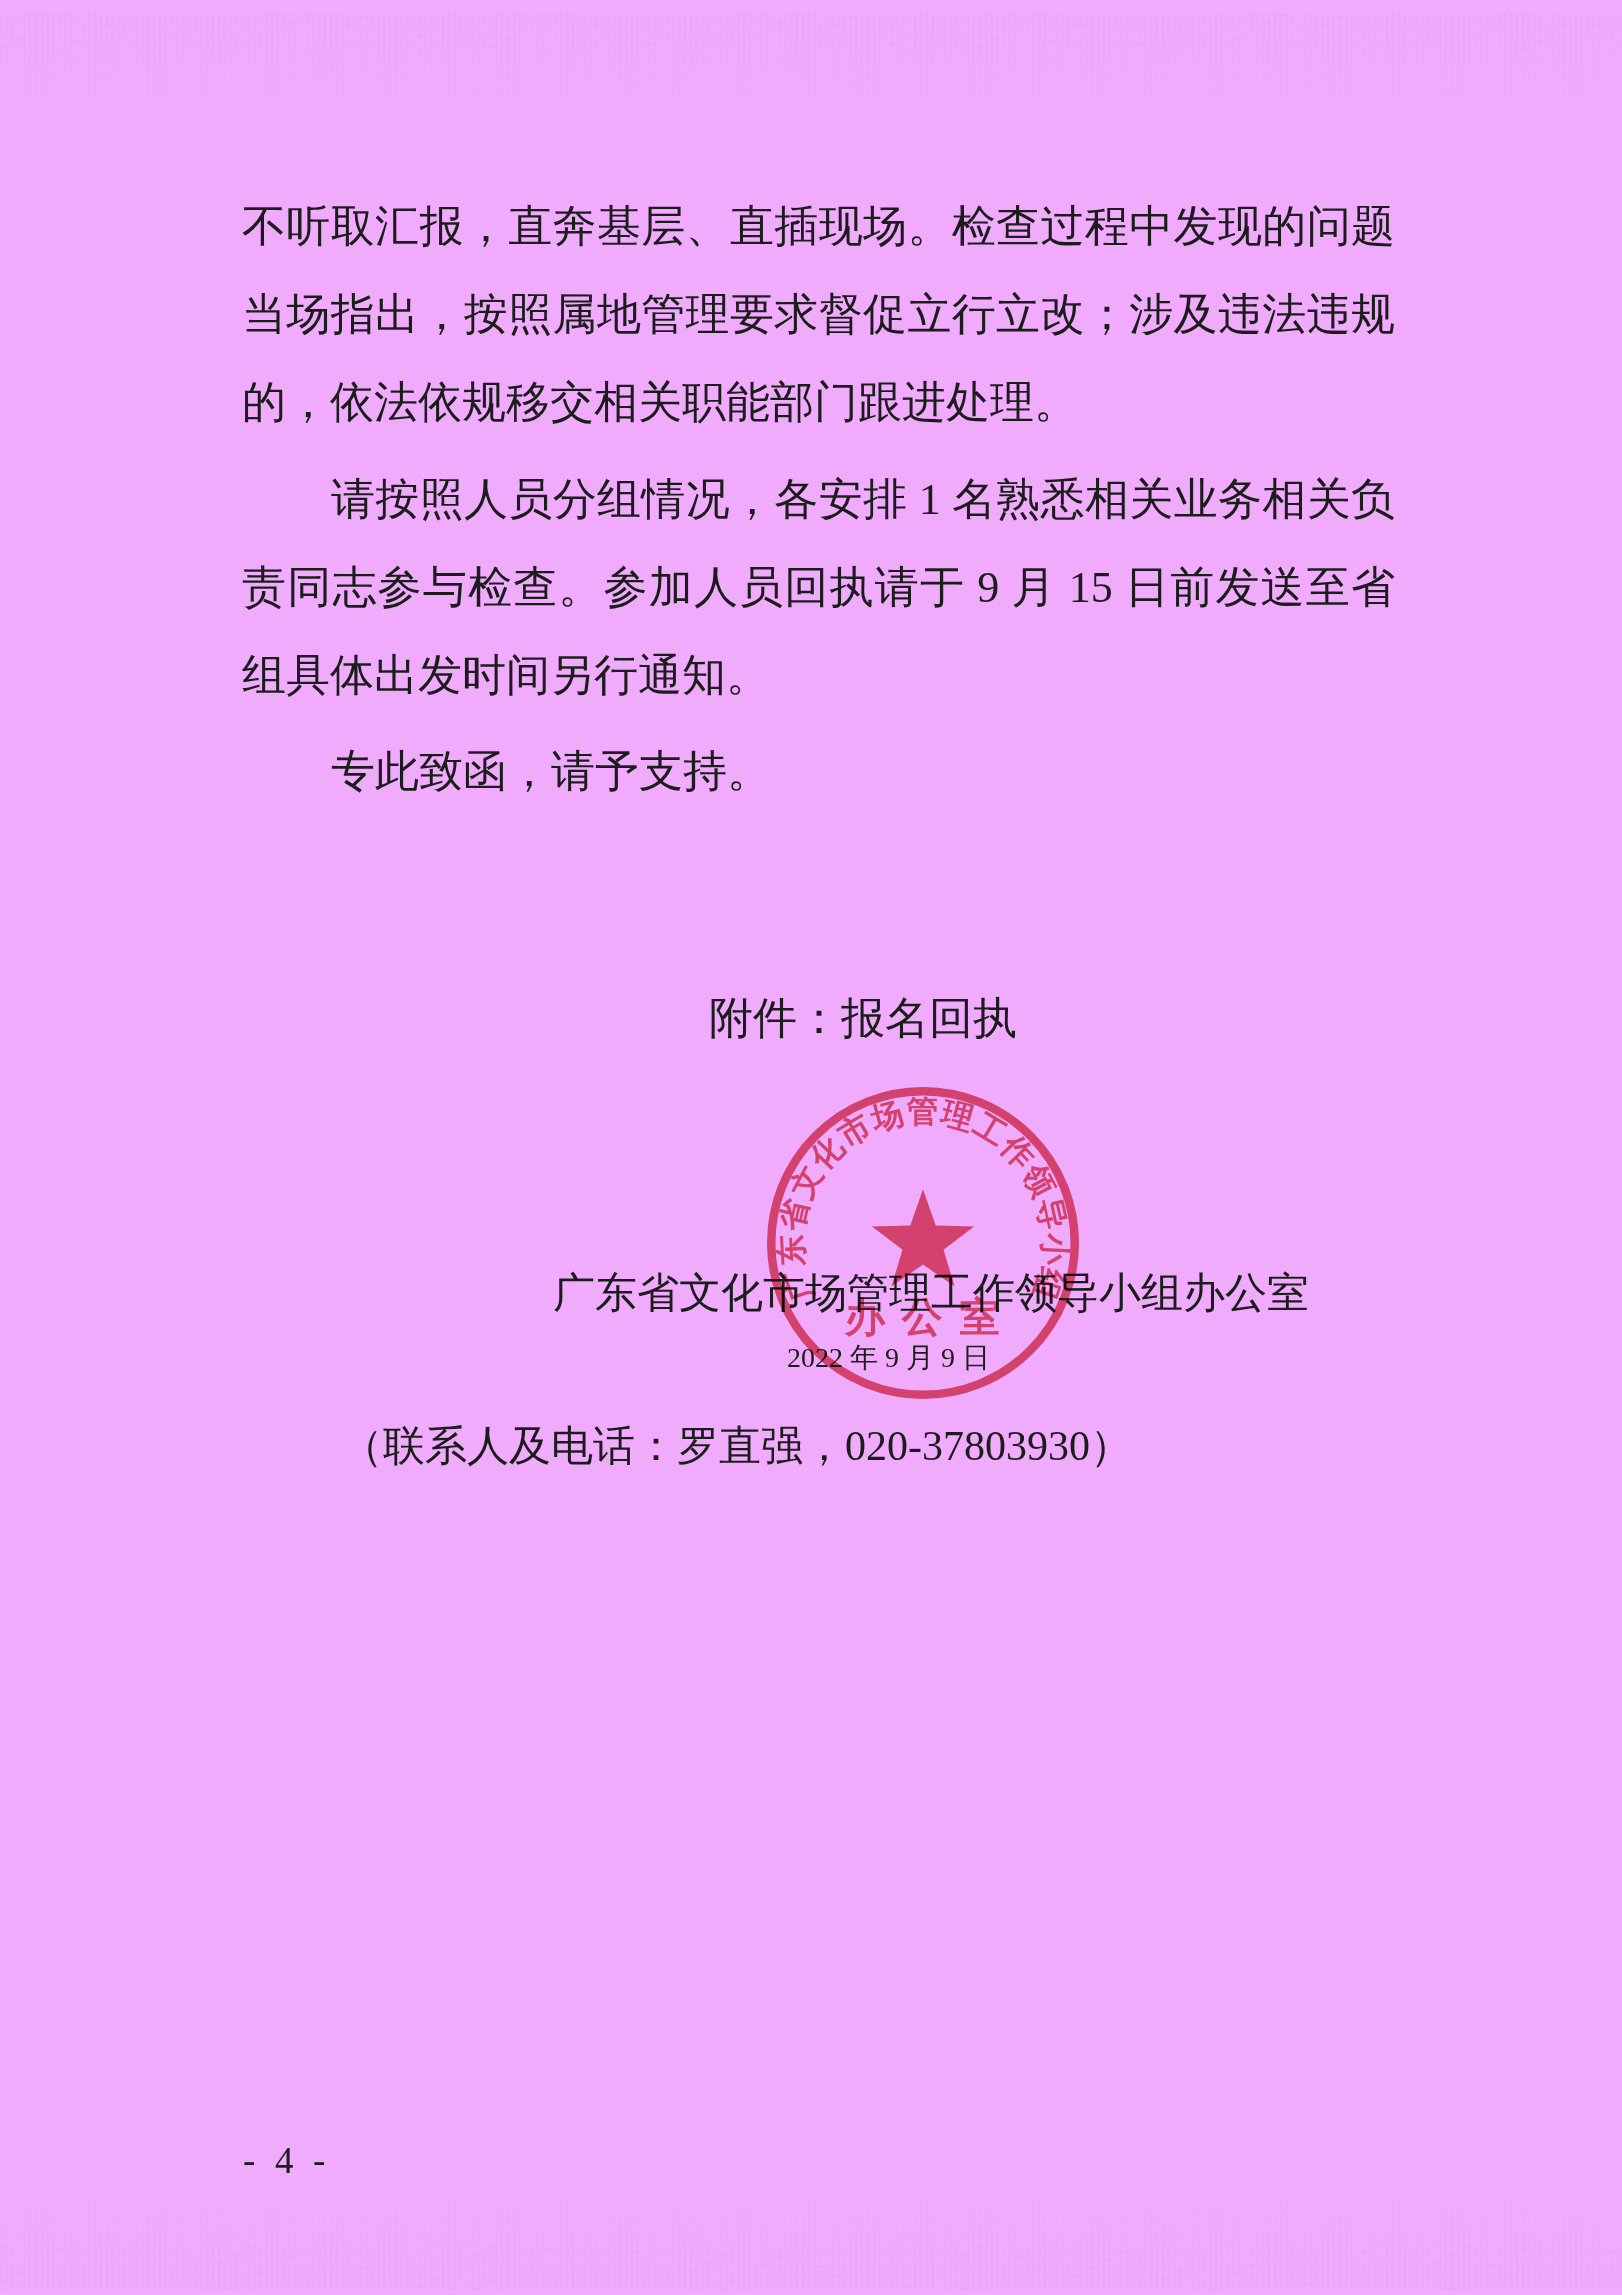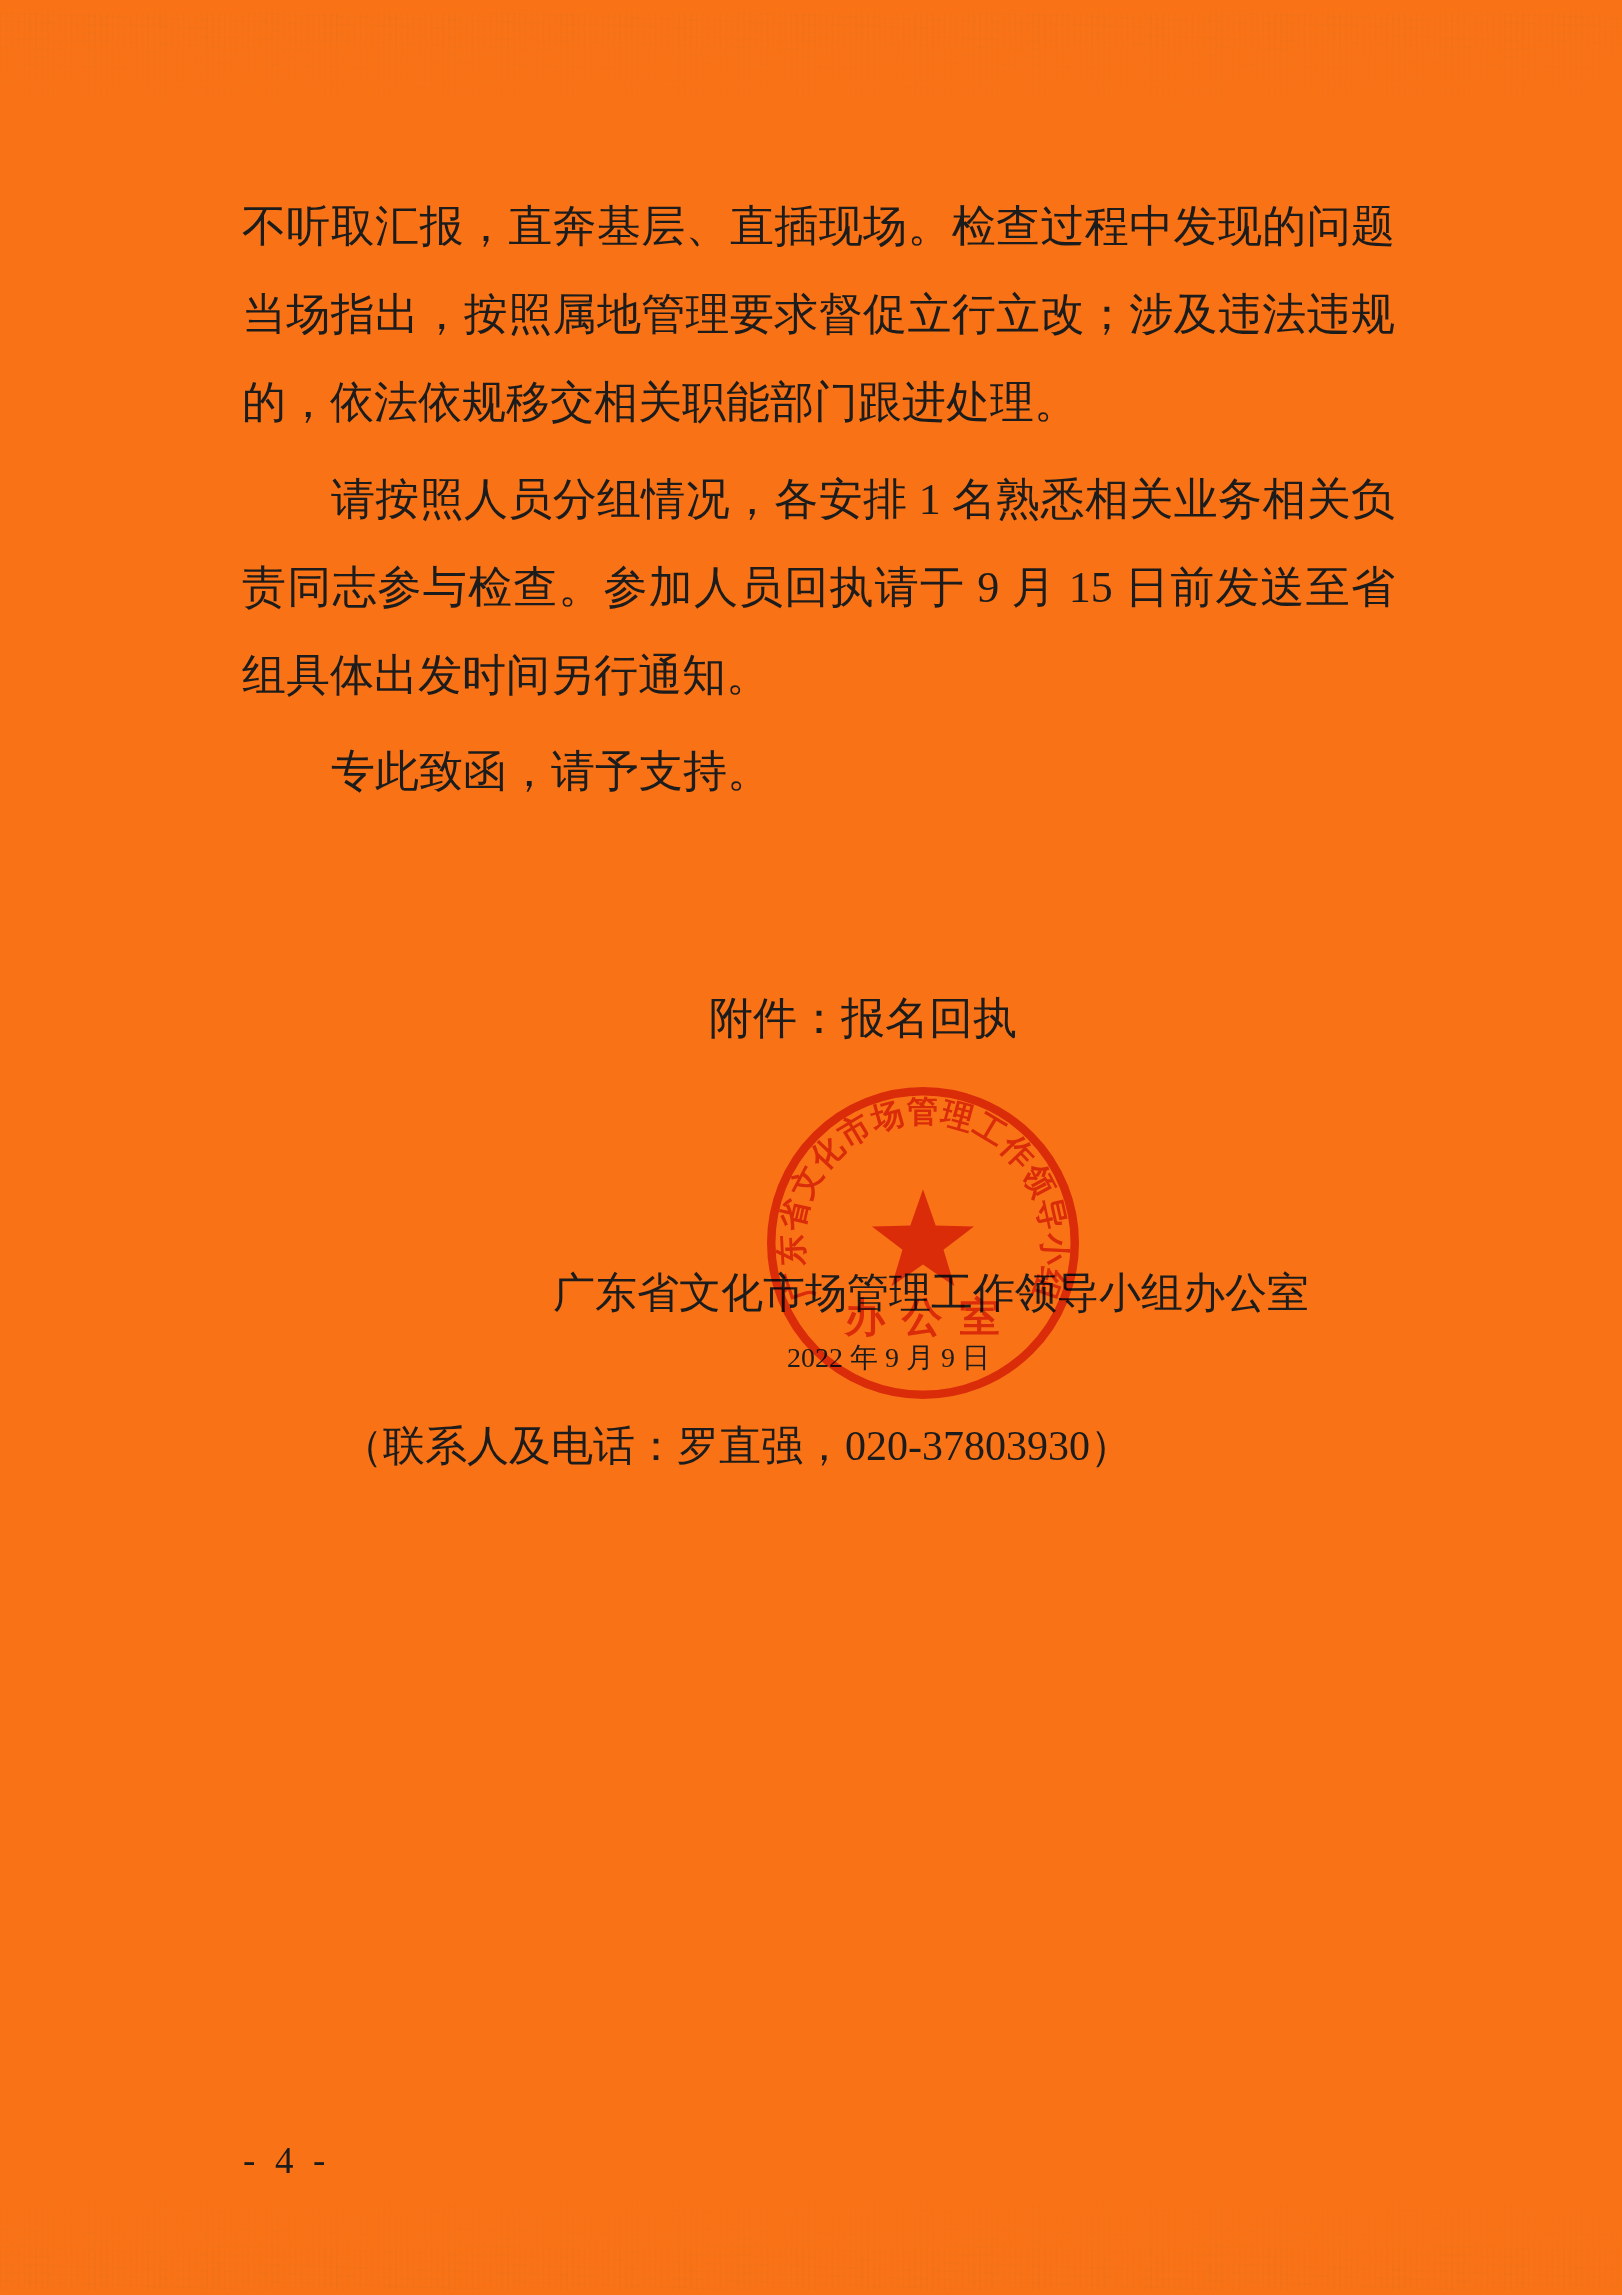--- a/index.html
+++ b/index.html
@@ -1,19 +1,19 @@
 <!DOCTYPE html>
 <html style="font-size:10.5px"><head>
 <meta charset="utf-8">
 <style>
   html,body{margin:0;padding:0;background:#9a9a9a;}
   .page{
     position:relative;
     width:1623px;height:2295px;
-    background:#f97316;
+    background:#f0abfc;
     overflow:hidden;
     font-family:"Liberation Serif","DejaVu Serif",serif;
     color:#1c1c1c;
   }
   
   .noise{
     position:absolute;left:0;width:1623px;pointer-events:none;
     background-image:
       repeating-linear-gradient(90deg, rgba(70,70,70,.05) 0 1.3px, transparent 1.3px 5.9px),
       repeating-linear-gradient(2deg, rgba(90,90,90,.04) 0 1.3px, transparent 1.3px 8.5px);

